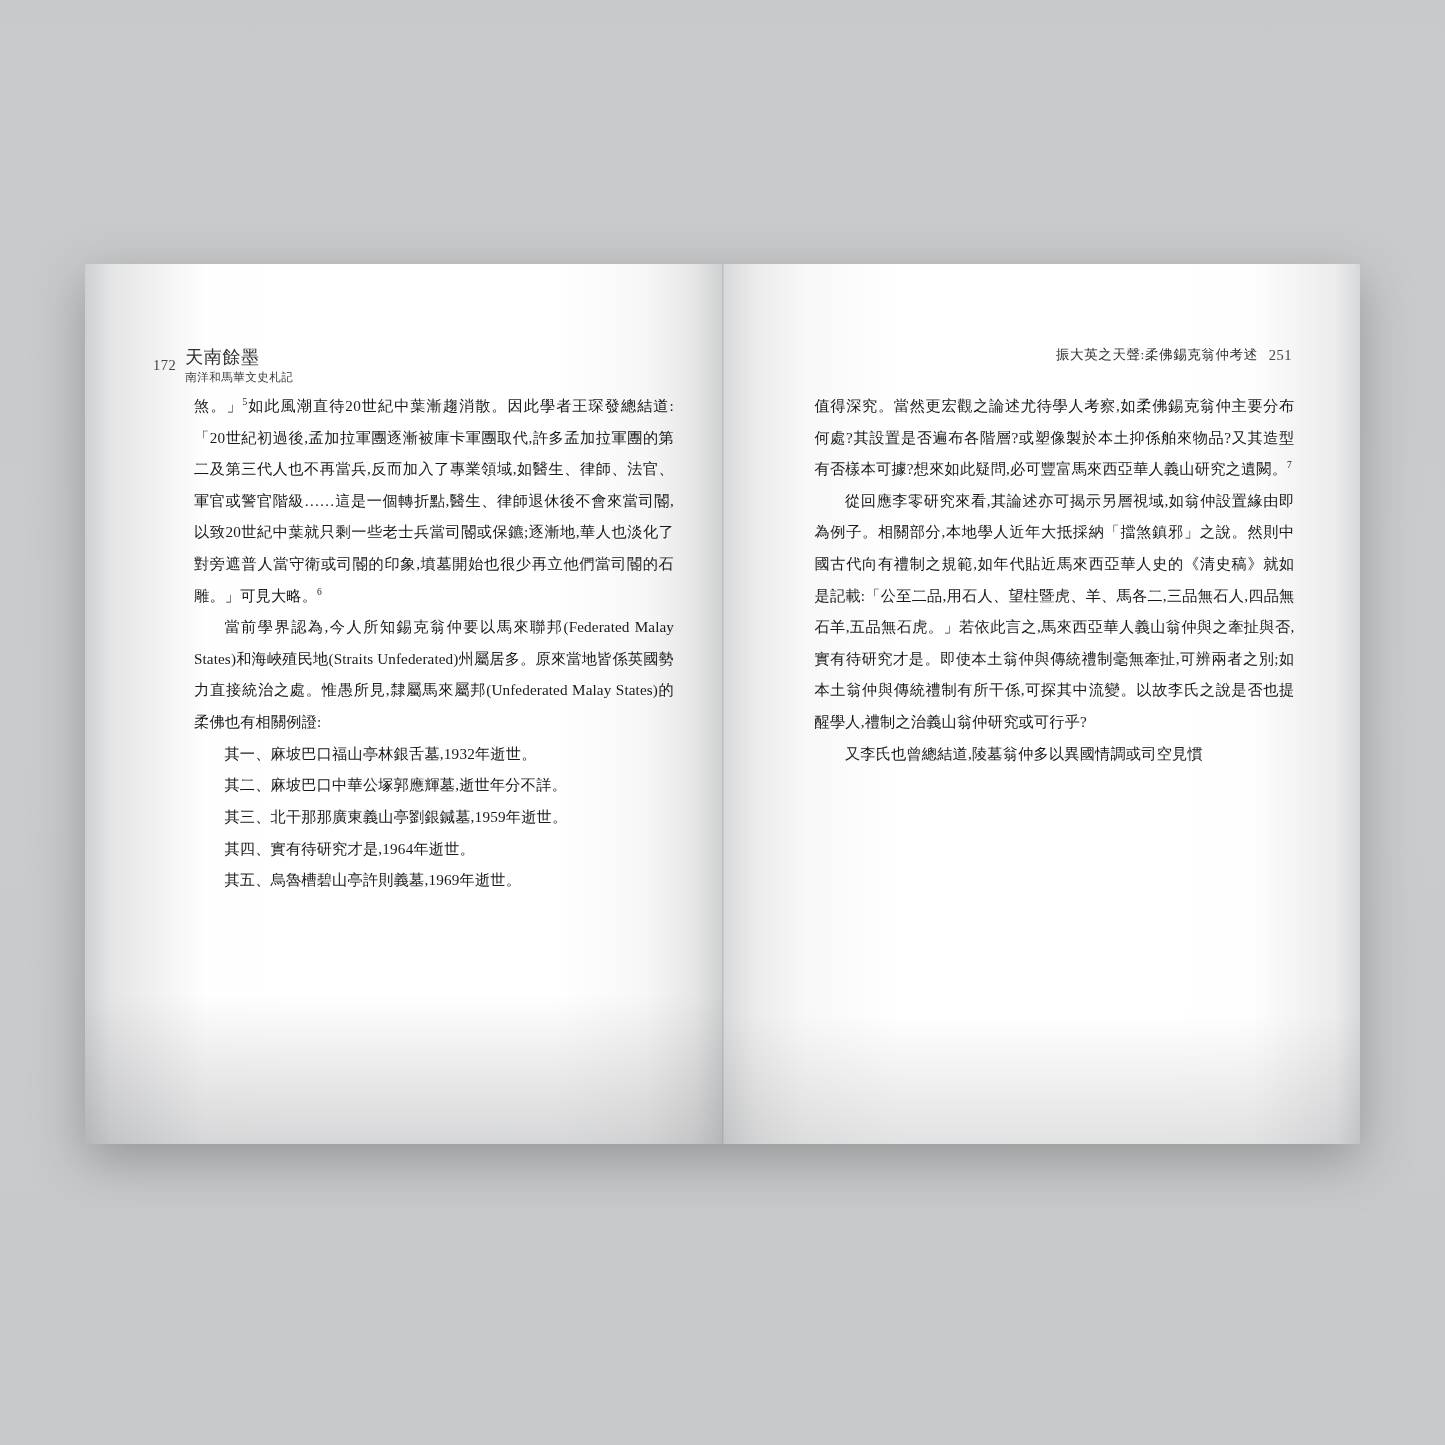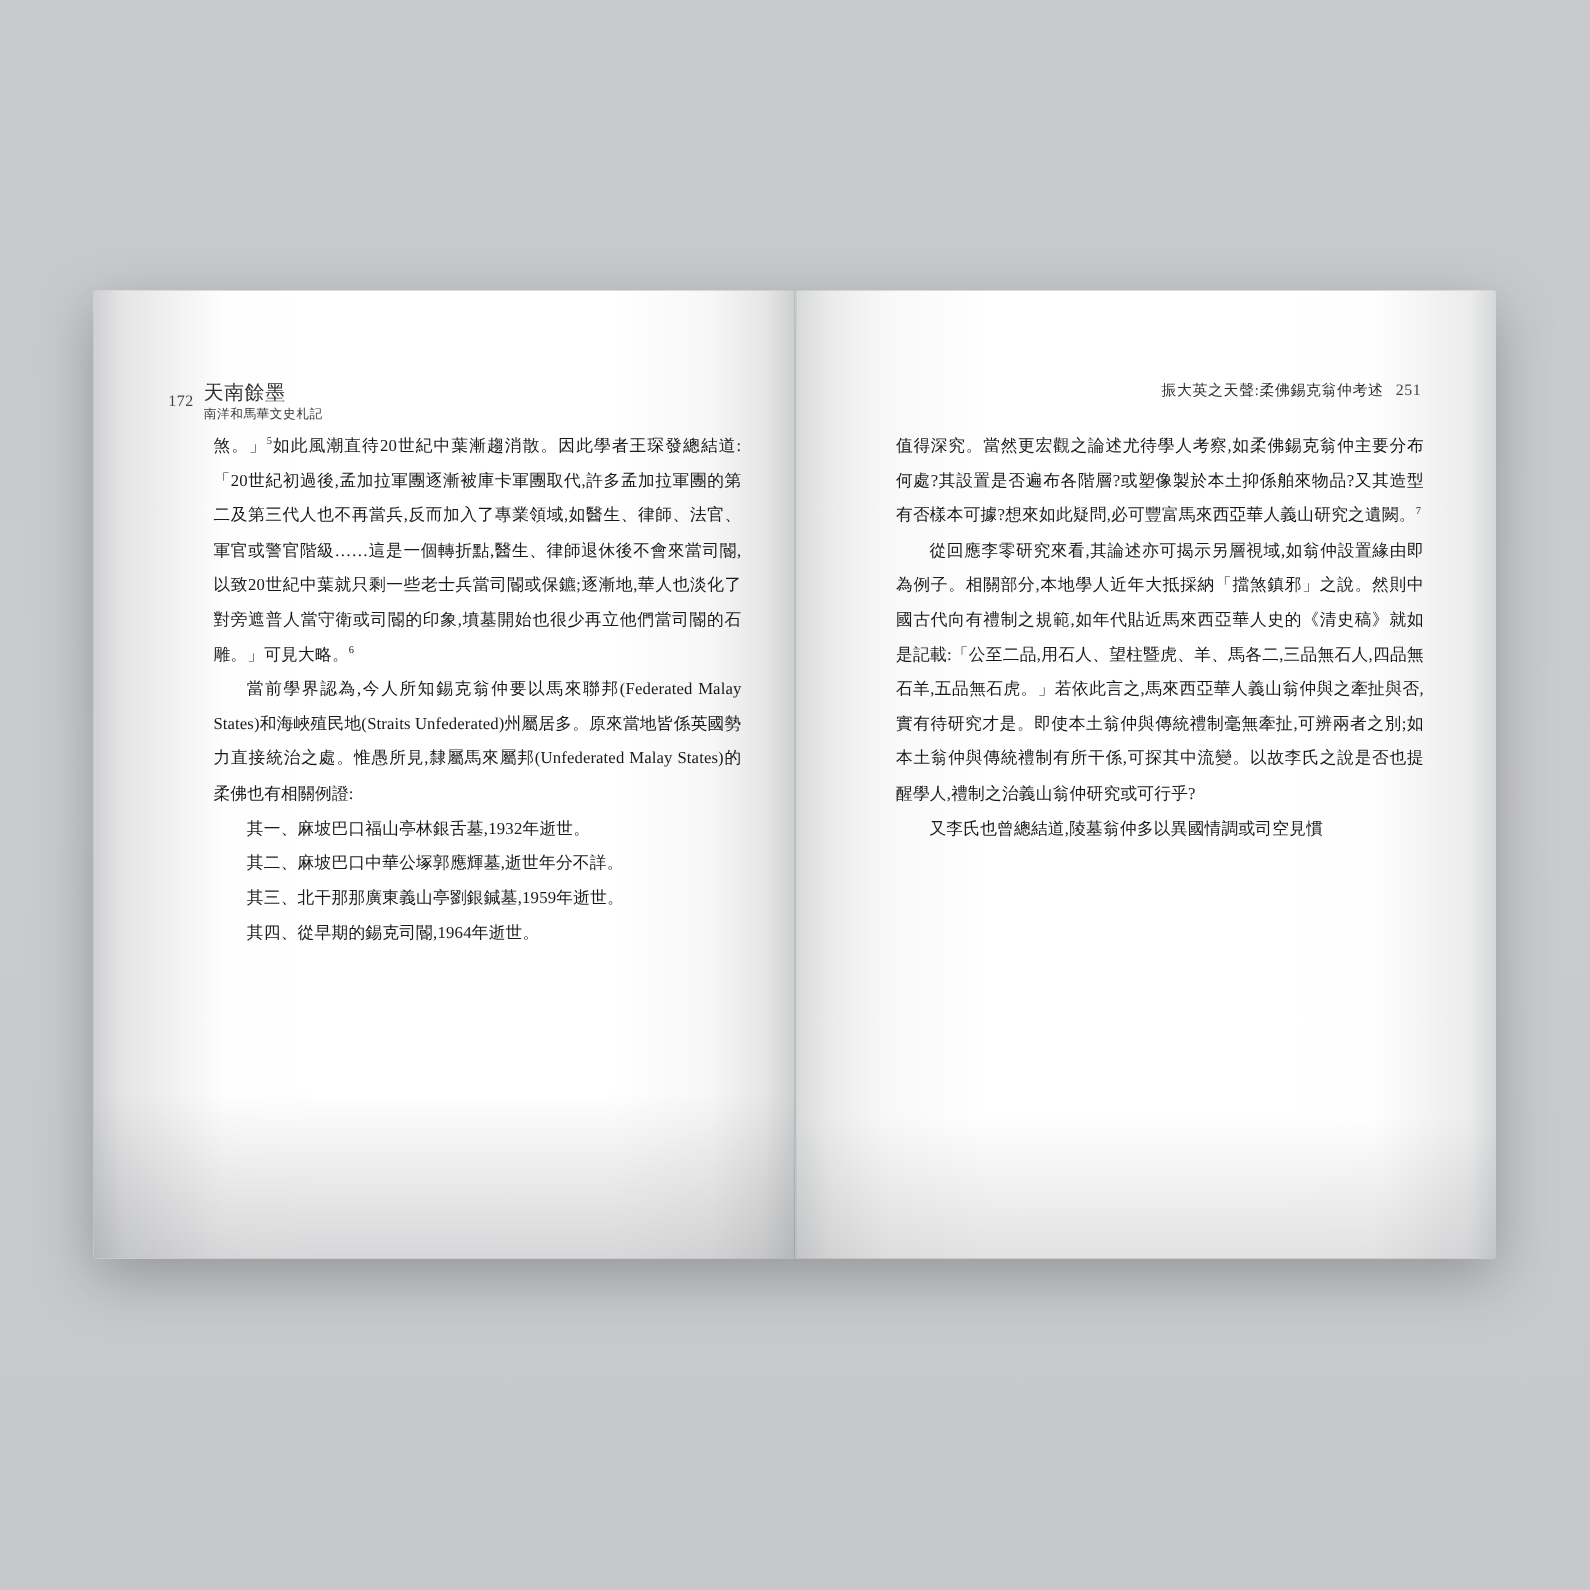--- a/index.html
+++ b/index.html
@@ -214,21 +214,22 @@
             <div class="t2">南洋和馬華文史札記</div>
           </div>
         </div>
 
         <div class="body">
           <p>煞。」<sup>5</sup>如此風潮直待20世紀中葉漸趨消散。因此學者王琛發總結道:「20世紀初過後,孟加拉軍團逐漸被庫卡軍團取代,許多孟加拉軍團的第二及第三代人也不再當兵,反而加入了專業領域,如醫生、律師、法官、軍官或警官階級……這是一個轉折點,醫生、律師退休後不會來當司閽,以致20世紀中葉就只剩一些老士兵當司閽或保鑣;逐漸地,華人也淡化了對旁遮普人當守衛或司閽的印象,墳墓開始也很少再立他們當司閽的石雕。」可見大略。<sup>6</sup></p>
           <p class="indent">當前學界認為,今人所知錫克翁仲要以馬來聯邦(<span class="latin">Federated Malay States</span>)和海峽殖民地(<span class="latin">Straits Unfederated</span>)州屬居多。原來當地皆係英國勢力直接統治之處。惟愚所見,隸屬馬來屬邦(<span class="latin">Unfederated Malay States</span>)的柔佛也有相關例證:</p>
           <p class="item">其一、麻坡巴口福山亭林銀舌墓,1932年逝世。</p>
           <p class="item">其二、麻坡巴口中華公塚郭應輝墓,逝世年分不詳。</p>
           <p class="item">其三、北干那那廣東義山亭劉銀鍼墓,1959年逝世。</p>
-          <p class="item">其四、從早期的錫克司閽,1964年逝世。</p>
+          <p class="item">其四、實有待研究才是,1964年逝世。</p>
+          <p class="item">其五、烏魯槽碧山亭許則義墓,1969年逝世。</p>
         </div>
 
       </div>
     </div>
 
     <div class="page right">
       <div class="content">
 
         <div class="runhead right">
           <div class="runtitle">

